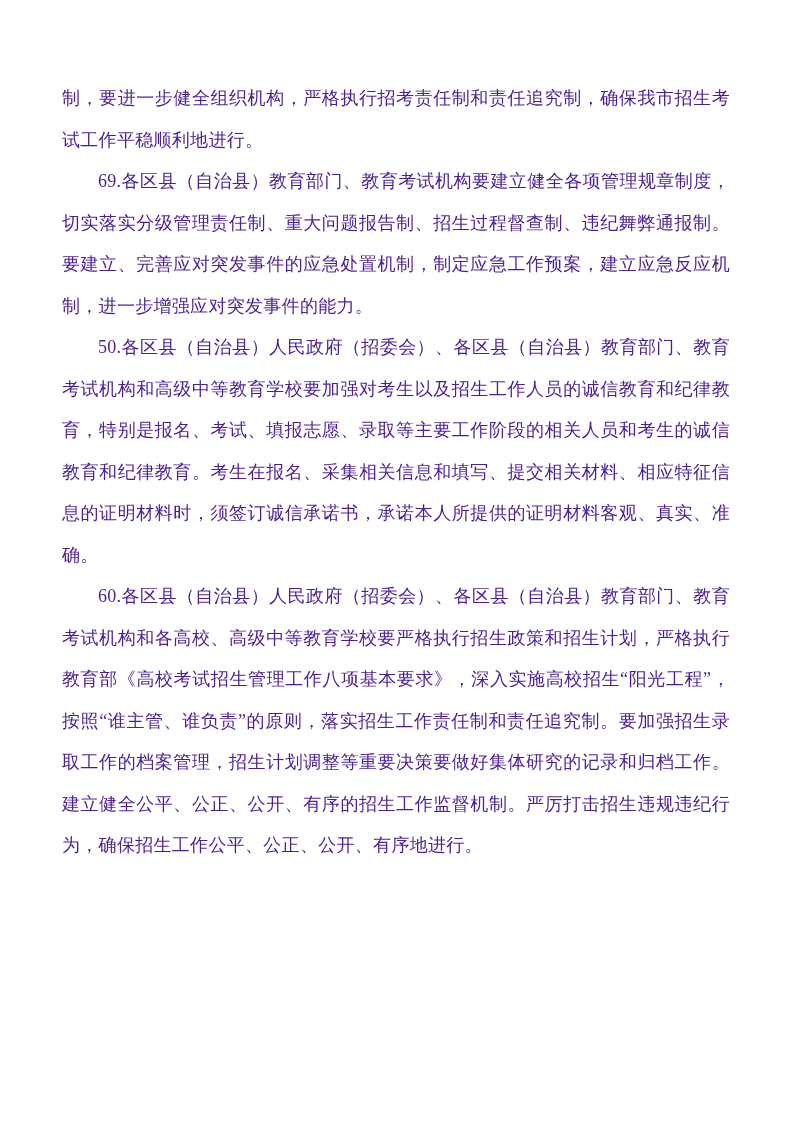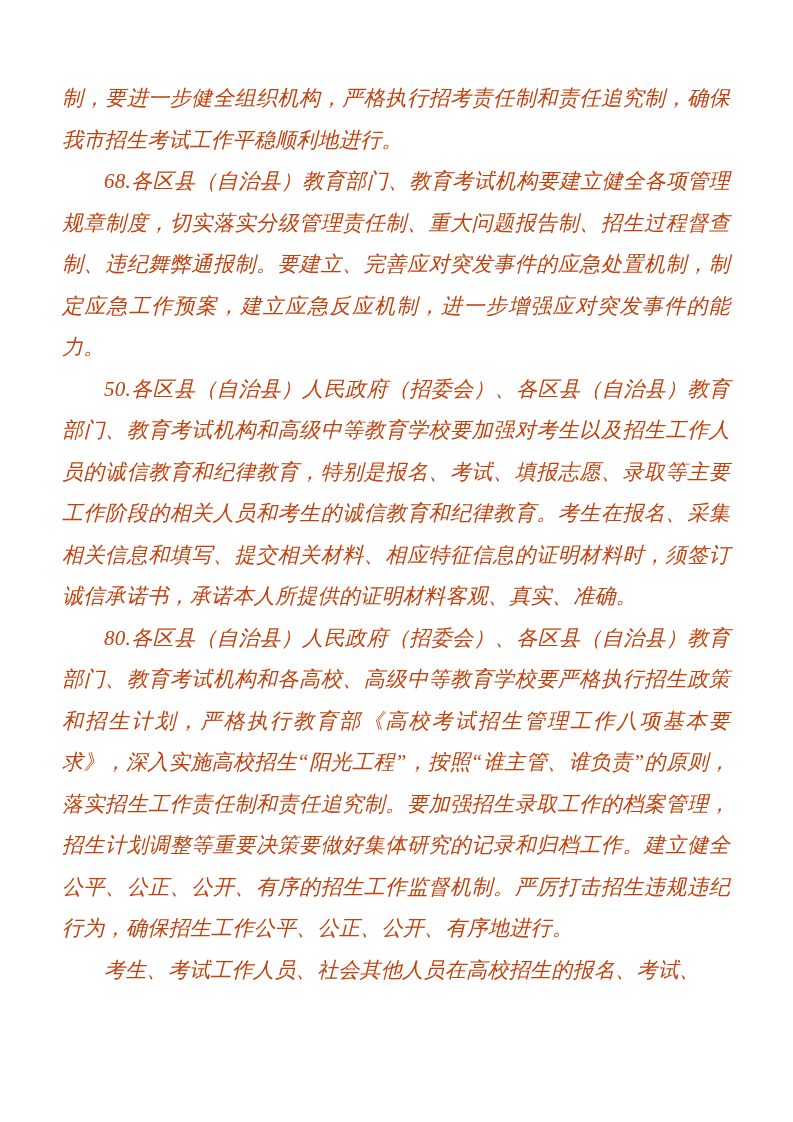--- a/index.html
+++ b/index.html
@@ -13,40 +13,38 @@
     height: 1122px;
     background: #ffffff;
     overflow: hidden;
     font-family: "Liberation Serif", "DejaVu Serif", serif;
   }
   .doc-body {
     position: absolute;
     top: 78px;
     left: 62px;
     width: 668px;
-    color: #c2410c;
-    font-size: 21px;
+    color: #4c1d95;
+    font-size: 18px;
     line-height: 41.5px;
     text-align: justify;
     text-justify: inter-character;
     letter-spacing: 0.3px;
-    font-style: italic;
   }
   .doc-body p {
     margin: 0;
     padding: 0;
   }
   .doc-body p.indent {
     text-indent: 2em;
   }
 </style>
 </head>
 <body>
 
 <div class="page">
   <div class="doc-body">
     <p>制，要进一步健全组织机构，严格执行招考责任制和责任追究制，确保我市招生考试工作平稳顺利地进行。</p>
-    <p class="indent">68.各区县（自治县）教育部门、教育考试机构要建立健全各项管理规章制度，切实落实分级管理责任制、重大问题报告制、招生过程督查制、违纪舞弊通报制。要建立、完善应对突发事件的应急处置机制，制定应急工作预案，建立应急反应机制，进一步增强应对突发事件的能力。</p>
+    <p class="indent">69.各区县（自治县）教育部门、教育考试机构要建立健全各项管理规章制度，切实落实分级管理责任制、重大问题报告制、招生过程督查制、违纪舞弊通报制。要建立、完善应对突发事件的应急处置机制，制定应急工作预案，建立应急反应机制，进一步增强应对突发事件的能力。</p>
     <p class="indent">50.各区县（自治县）人民政府（招委会）、各区县（自治县）教育部门、教育考试机构和高级中等教育学校要加强对考生以及招生工作人员的诚信教育和纪律教育，特别是报名、考试、填报志愿、录取等主要工作阶段的相关人员和考生的诚信教育和纪律教育。考生在报名、采集相关信息和填写、提交相关材料、相应特征信息的证明材料时，须签订诚信承诺书，承诺本人所提供的证明材料客观、真实、准确。</p>
-    <p class="indent">80.各区县（自治县）人民政府（招委会）、各区县（自治县）教育部门、教育考试机构和各高校、高级中等教育学校要严格执行招生政策和招生计划，严格执行教育部《高校考试招生管理工作八项基本要求》，深入实施高校招生“阳光工程”，按照“谁主管、谁负责”的原则，落实招生工作责任制和责任追究制。要加强招生录取工作的档案管理，招生计划调整等重要决策要做好集体研究的记录和归档工作。建立健全公平、公正、公开、有序的招生工作监督机制。严厉打击招生违规违纪行为，确保招生工作公平、公正、公开、有序地进行。</p>
-    <p class="indent">考生、考试工作人员、社会其他人员在高校招生的报名、考试、</p>
+    <p class="indent">60.各区县（自治县）人民政府（招委会）、各区县（自治县）教育部门、教育考试机构和各高校、高级中等教育学校要严格执行招生政策和招生计划，严格执行教育部《高校考试招生管理工作八项基本要求》，深入实施高校招生“阳光工程”，按照“谁主管、谁负责”的原则，落实招生工作责任制和责任追究制。要加强招生录取工作的档案管理，招生计划调整等重要决策要做好集体研究的记录和归档工作。建立健全公平、公正、公开、有序的招生工作监督机制。严厉打击招生违规违纪行为，确保招生工作公平、公正、公开、有序地进行。</p>
   </div>
 </div>
 
 </body></html>

